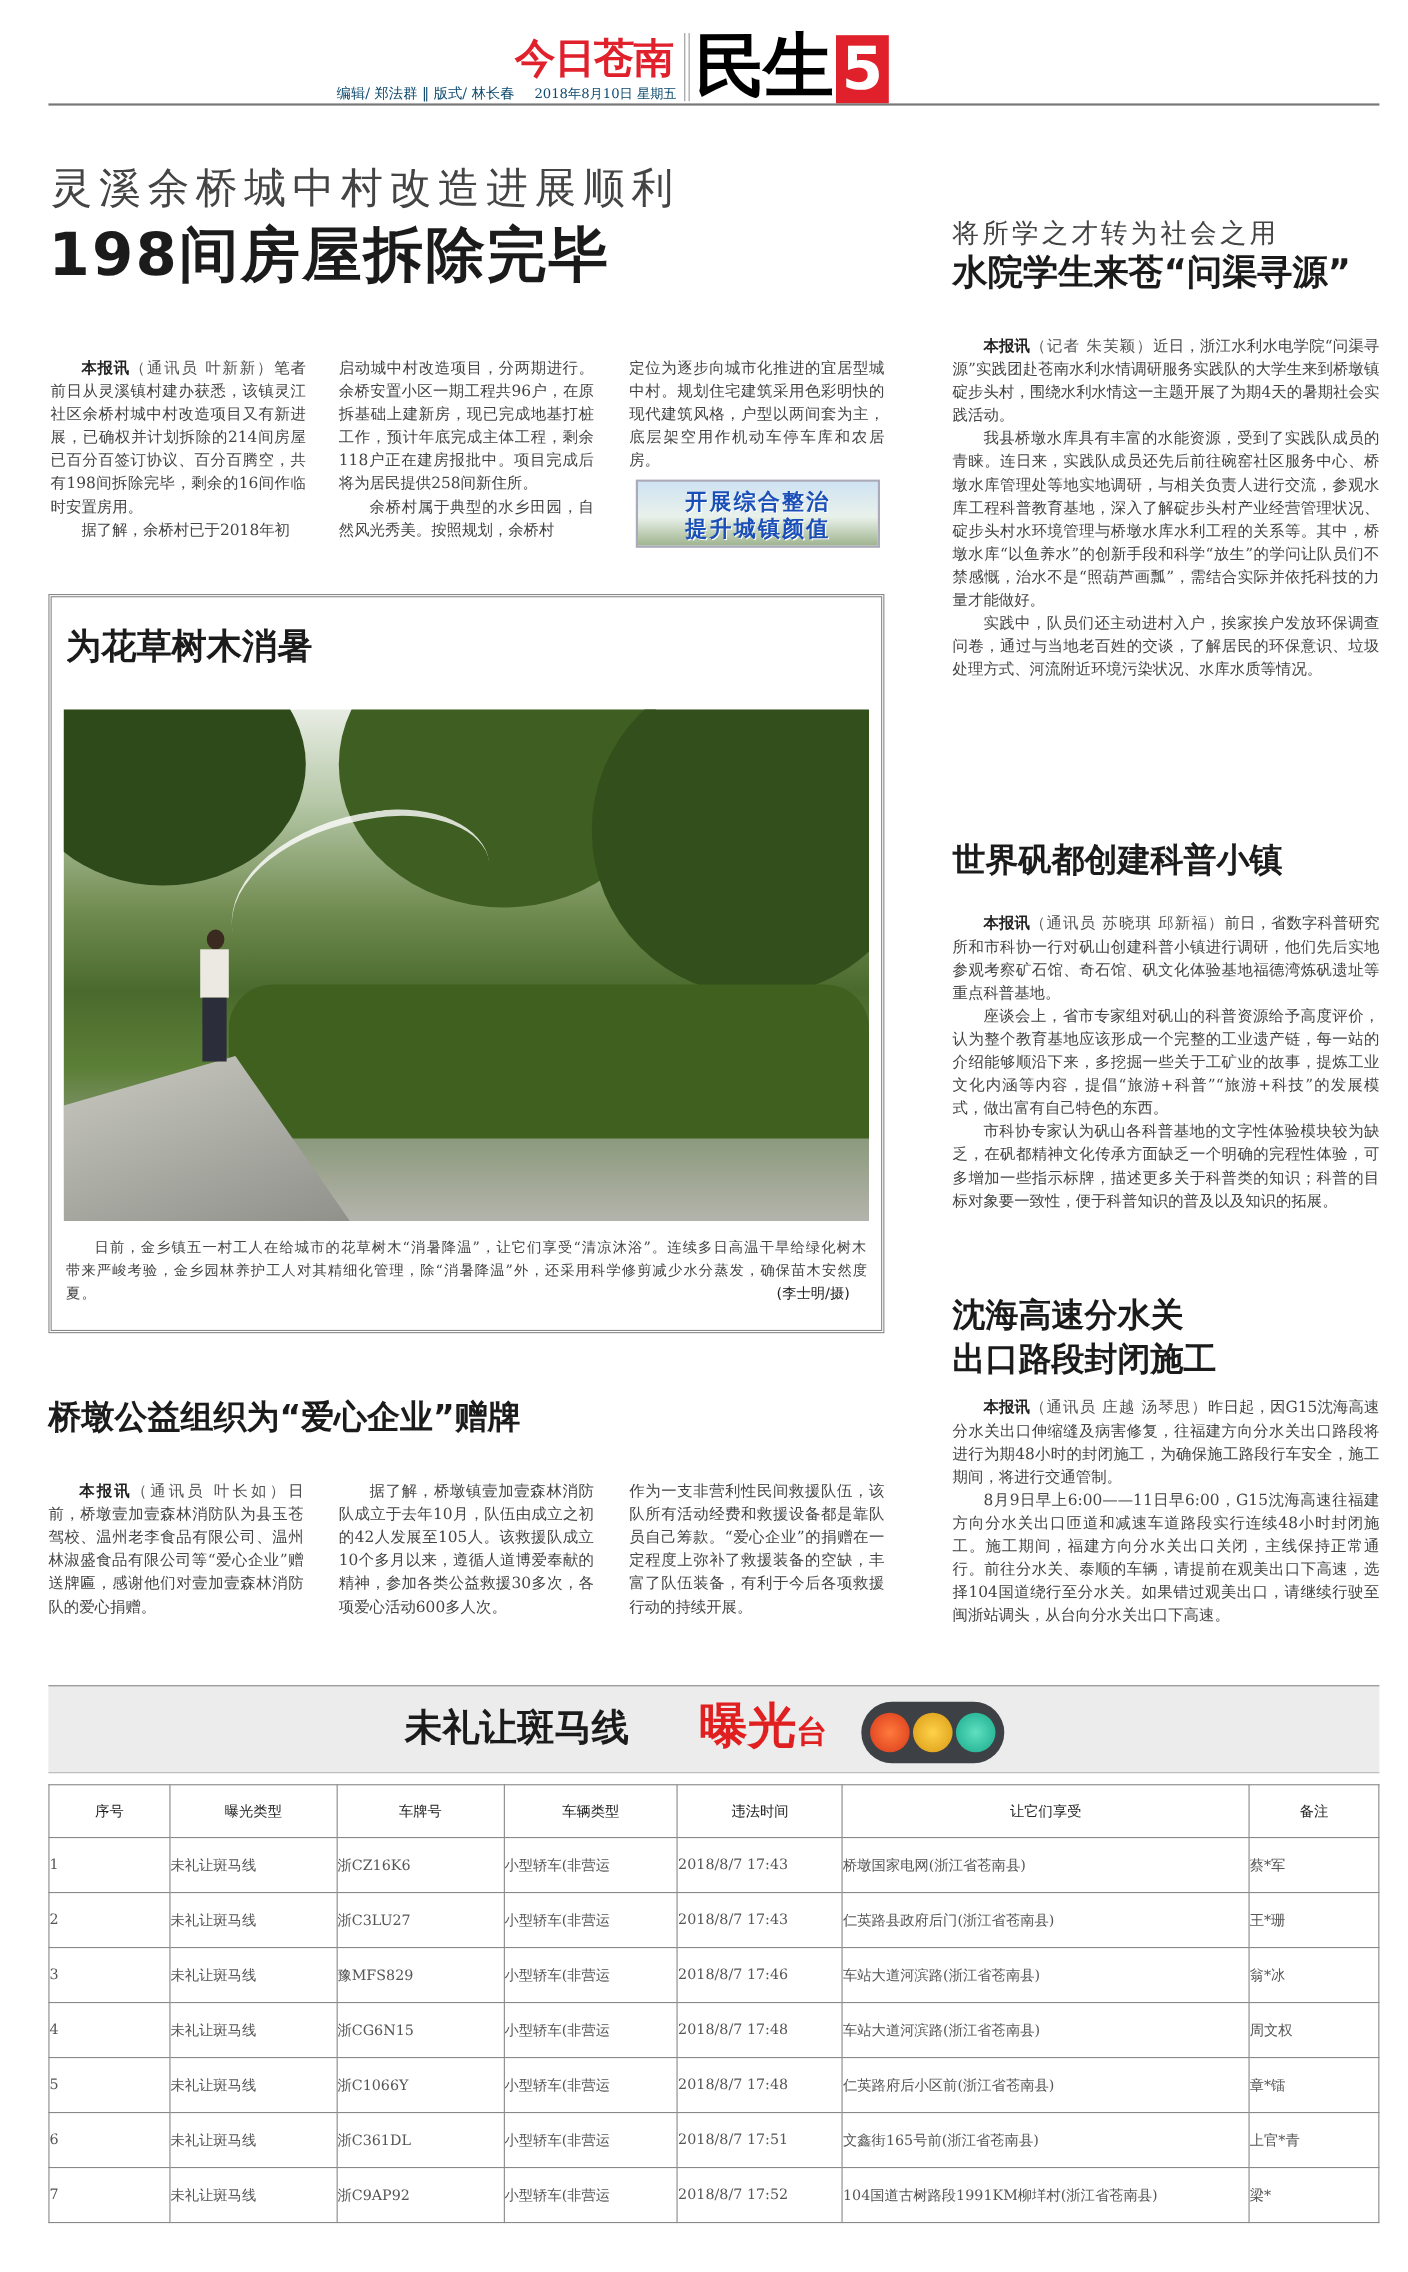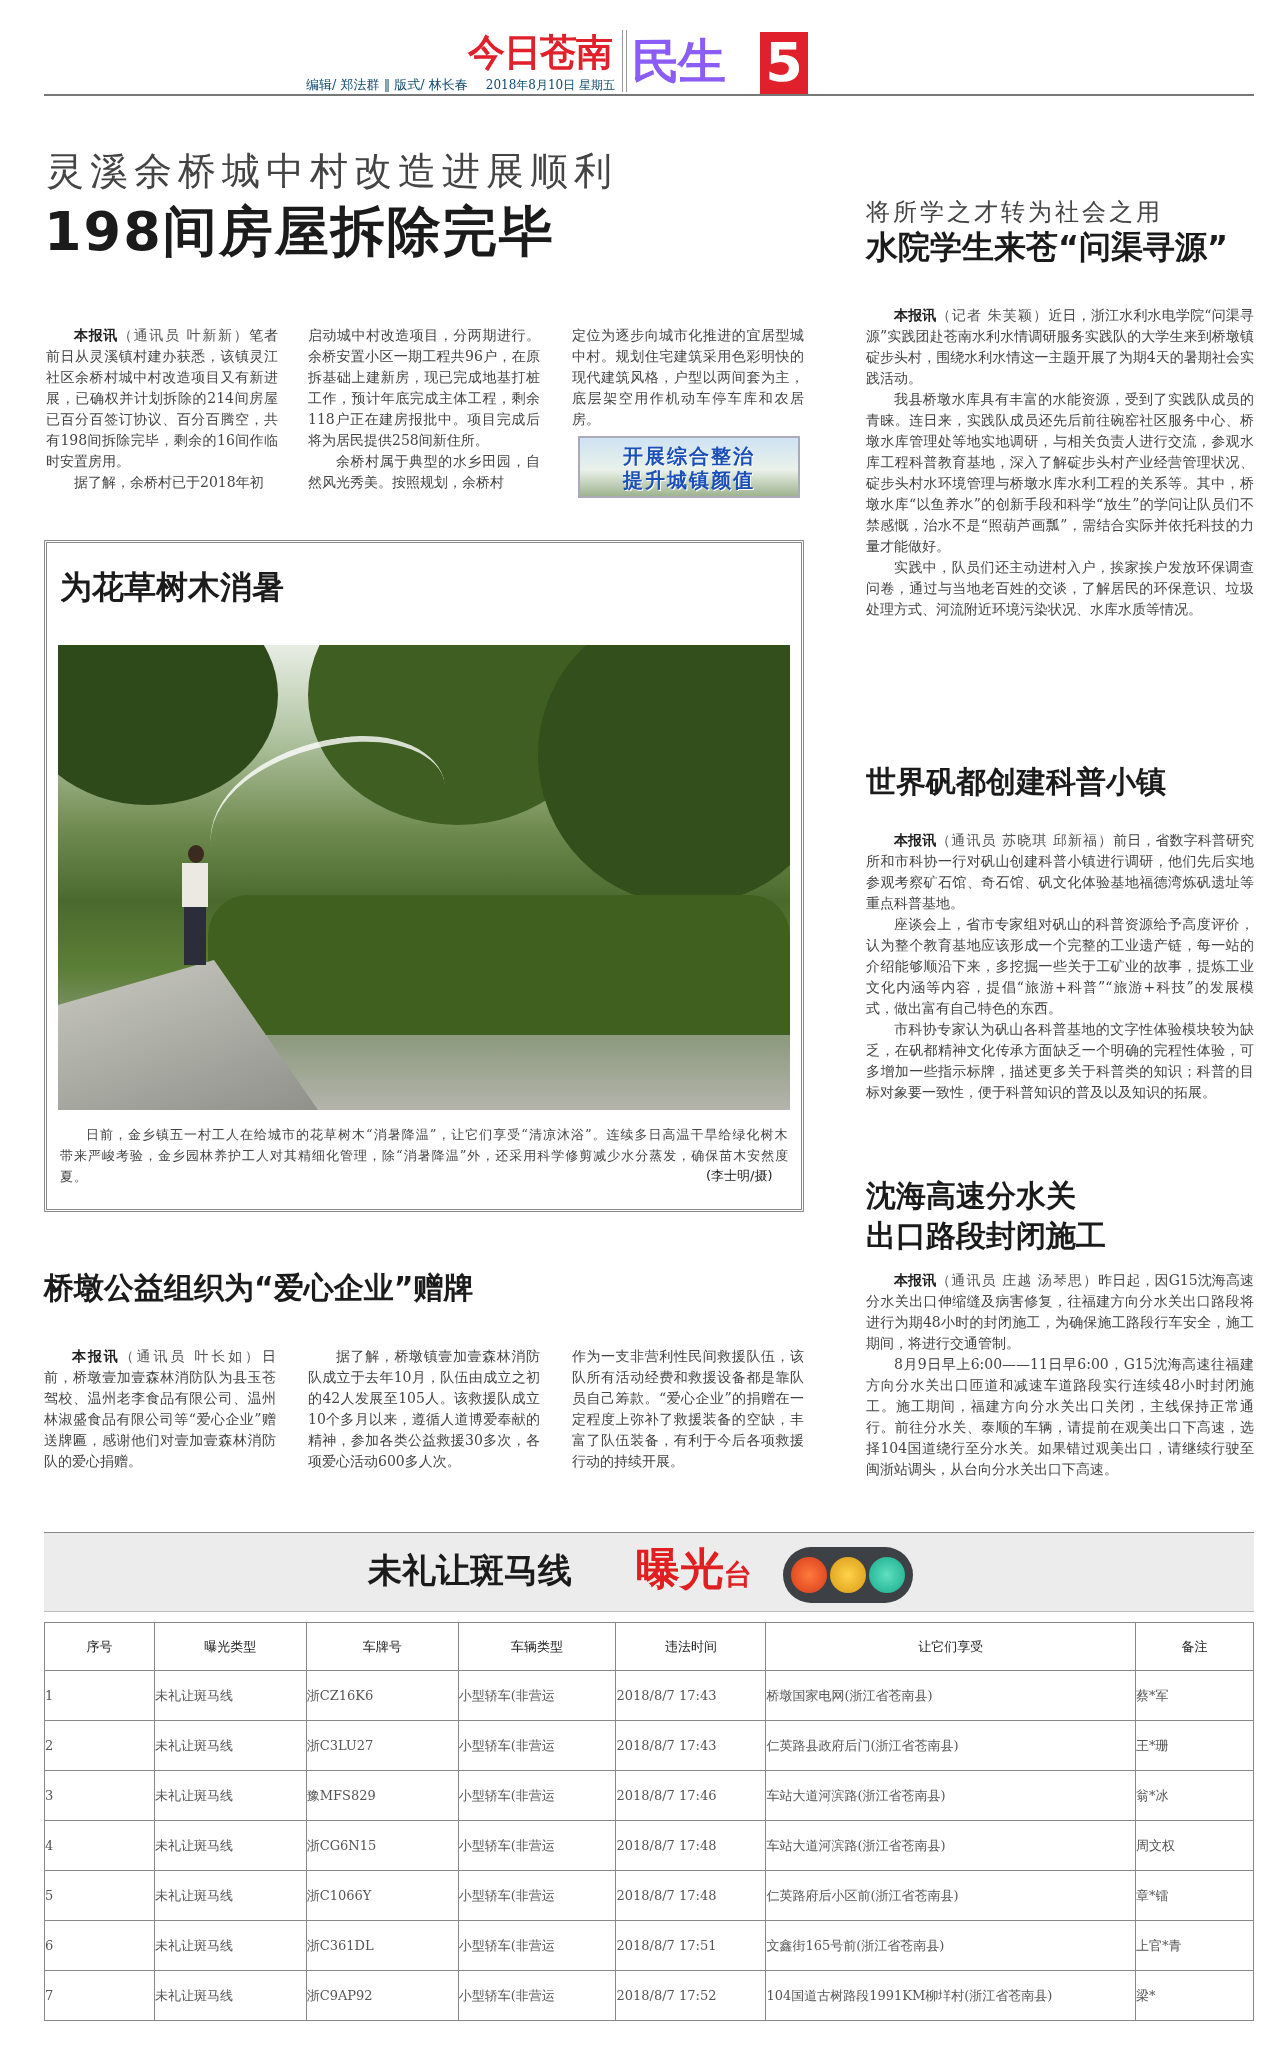--- a/index.html
+++ b/index.html
@@ -1,20 +1,20 @@
 <!DOCTYPE html>
 <html><head>
 <meta charset="utf-8">
 <style>
 *{box-sizing:border-box;margin:0;padding:0}
 body{width:1280px;height:2065px;background:#fff;font-family:"DejaVu Serif","Liberation Serif",serif;color:#333;position:relative;overflow:hidden}
 .abs{position:absolute}
 .masthead-brand{left:468px;top:28px;font-family:"DejaVu Sans",sans-serif;font-weight:bold;font-size:37px;color:#e0202a;letter-spacing:-1px}
 .masthead-sep{left:622px;top:30px;width:5px;height:62px;border-left:1px solid #999;border-right:1px solid #999}
-.masthead-section{left:632px;top:30px;font-family:"DejaVu Sans",sans-serif;font-weight:bold;font-size:48px;color:#8b5cf6;line-height:62px;letter-spacing:-2px}
+.masthead-section{left:632px;top:30px;font-family:"DejaVu Sans",sans-serif;font-weight:bold;font-size:64px;color:#000000;line-height:62px;letter-spacing:-2px}
 .masthead-page{left:760px;top:32px;width:48px;height:62px;background:#e0202a;color:#fff;font-family:"DejaVu Sans",sans-serif;font-weight:bold;font-size:54px;line-height:62px;text-align:center}
 .masthead-meta{left:306px;top:76px;font-size:13px;color:#0c4a6e;white-space:nowrap}
 .masthead-meta .date{margin-left:18px;font-size:12px}
 .rule{left:44px;top:94px;width:1210px;height:2px;background:#777}
 .kicker{left:46px;top:146px;font-size:38px;color:#444;letter-spacing:6px;font-weight:normal}
 .headline-main{left:44px;top:192px;font-family:"DejaVu Sans",sans-serif;font-weight:bold;font-size:54px;color:#1b1b1b;letter-spacing:2px;line-height:80px}
 .body{font-size:14px;line-height:21px;color:#444;text-align:justify}
 .body p{text-indent:2em}
 .body b{font-family:"DejaVu Sans",sans-serif;color:#222}
 .body i{font-style:normal;color:#555;letter-spacing:1px}

